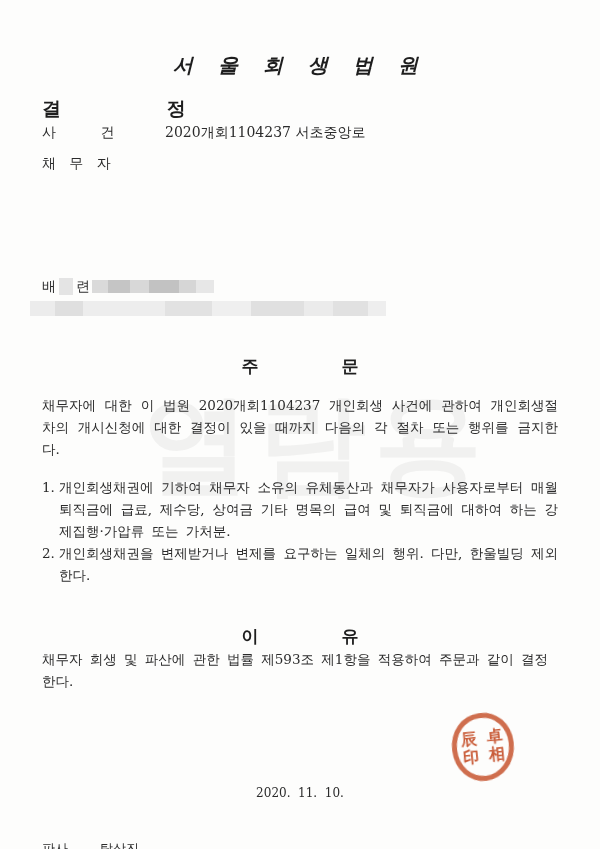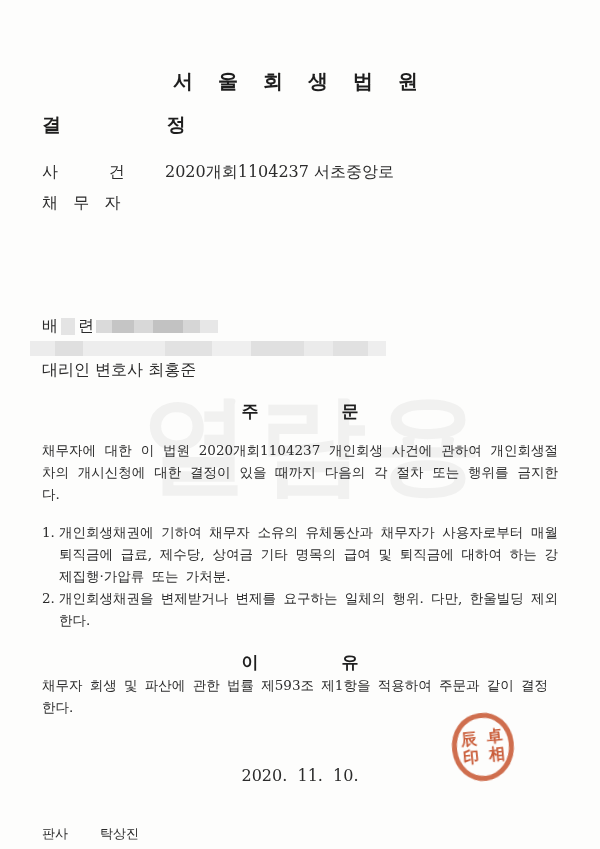--- a/index.html
+++ b/index.html
@@ -25,37 +25,38 @@
     white-space: pre;
     z-index: 0;
     user-select: none;
   }
   .content {
     position: relative;
     z-index: 1;
     padding: 0 42px;
   }
   .court-name {
-    margin-top: 68px;
+    margin-top: 52px;
     text-align: center;
     font-size: 20px;
     font-weight: bold;
     letter-spacing: 9px;
     white-space: pre;
     color: #1e1e1e;
+    font-style: italic;
   }
   .doc-title {
     margin-top: 17px;
     text-align: left;
     font-size: 19px;
     font-weight: bold;
     white-space: pre;
     color: #1e1e1e;
   }
-  .case-block { margin-top: 24px; font-size: 16px; }
+  .case-block { font-size: 14px; }
   .row { display: flex; align-items: flex-start; line-height: 20px; }
   .row + .row { margin-top: 11px; flex-direction: column; }
   .row-label { width: 123px; white-space: pre; flex: 0 0 123px; }
   .row-value { flex: 1; }
   .debtor-name-line { display: flex; align-items: center; line-height: 20px; }
   .redact-small {
     display: inline-block;
     width: 14px; height: 17px;
     background: #e4e4e4;
     margin: 0 3px;
@@ -71,21 +72,21 @@
   .redact-strip2 {
     width: 356px; height: 15px;
     margin-top: 5px;
     margin-left: -12px;
     background: linear-gradient(90deg,
       #ececec 0 7%, #dfdfdf 7% 15%, #ededed 15% 38%, #e2e2e2 38% 51%,
       #efefef 51% 62%, #e0e0e0 62% 77%, #ebebeb 77% 85%, #e1e1e1 85% 95%, #eeeeee 95% 100%);
   }
   .addr-line { line-height: 20px; margin-top: 4px; white-space: pre; }
   .section-heading {
-    margin-top: 20px;
+    margin-top: 39px;
     text-align: center;
     font-size: 17px;
     font-weight: bold;
     white-space: pre;
     color: #1e1e1e;
   }
   .body-par {
     margin-top: 16px;
     font-size: 13.5px;
     line-height: 22px;
@@ -101,23 +102,23 @@
     text-align: justify;
     text-align-last: left;
     word-spacing: 3px;
   }
   .reason-par {
     font-size: 13.5px;
     line-height: 22px;
     word-spacing: 3px;
   }
   .date-line {
-    margin-top: 48px;
+    margin-top: 94px;
     text-align: center;
-    font-size: 16px;
+    font-size: 12px;
     white-space: pre;
   }
   .judge-line {
     margin-top: 40px;
     display: flex;
     justify-content: flex-start;
     gap: 32px;
     font-size: 13px;
   }
   .seal {
@@ -165,21 +166,20 @@
       <div class="row">
         <span class="row-label">채   무   자</span>
         <span class="row-value">
           <span class="debtor-name-line">
             <span>배</span>
             <span class="redact-small"></span>
             <span>련</span>
             <span class="redact-strip1"></span>
           </span>
           <span class="redact-strip2" style="display:block"></span>
-          <span class="addr-line" style="display:block">대리인 변호사 최홍준</span>
         </span>
       </div>
 
     </div>
 
     <div class="section-heading">주              문</div>
 
     <div class="body-par">채무자에 대한 이 법원 2020개회1104237 개인회생 사건에 관하여 개인회생절차의 개시신청에 대한 결정이 있을 때까지 다음의 각 절차 또는 행위를 금지한다.</div>
 
     <div class="order-list">

